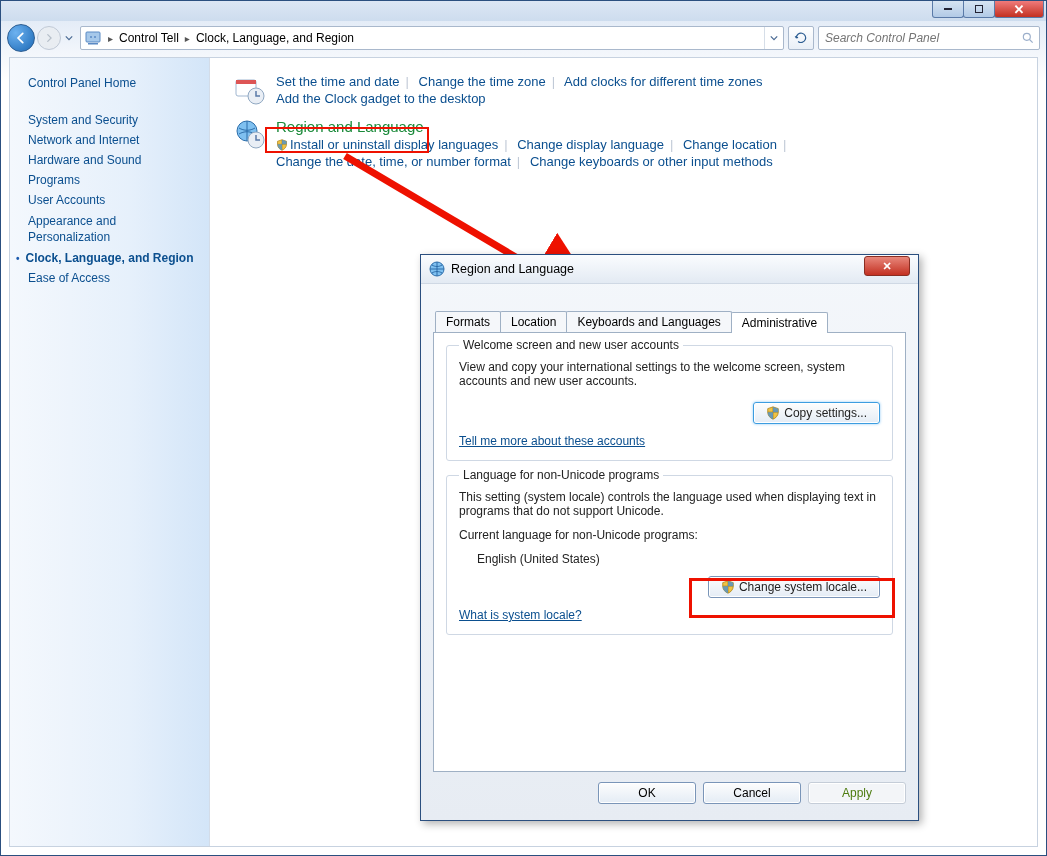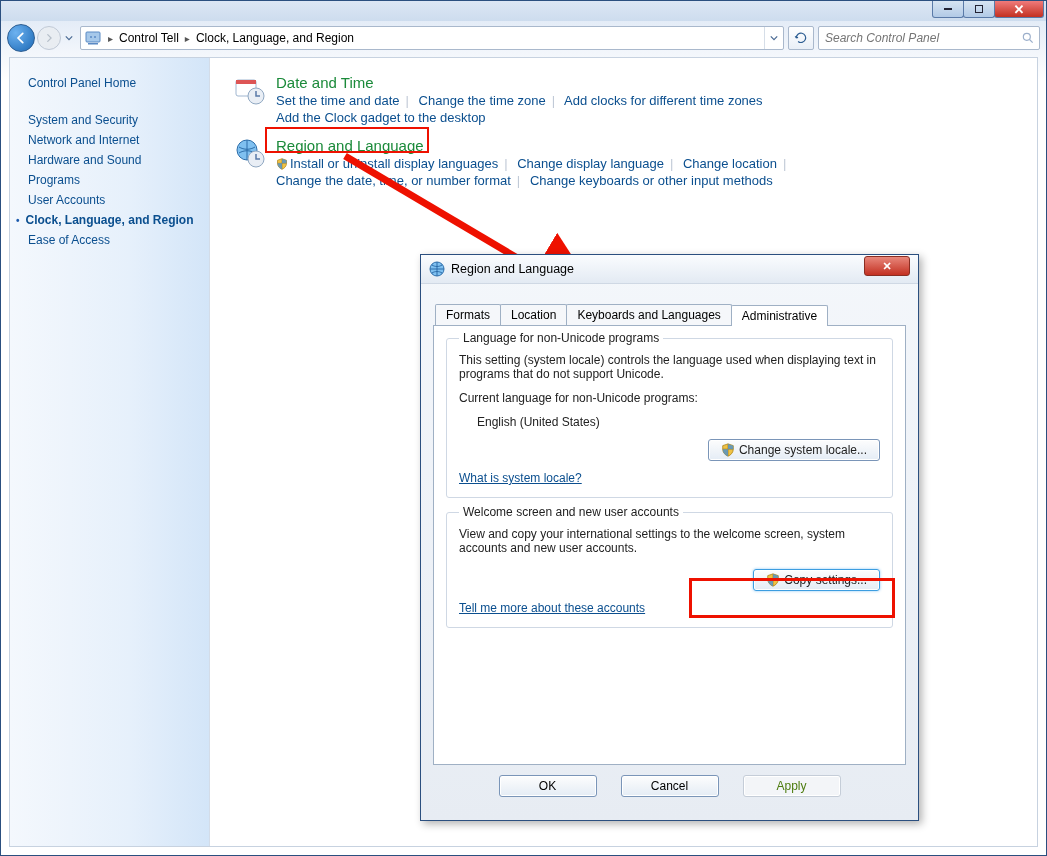--- a/index.html
+++ b/index.html
@@ -157,21 +157,21 @@
 .dlg-title .ttl{ flex:1;}
 .dlg-title .dlg-close{
   width:44px; height:18px;
   background: linear-gradient(#e8877b,#c33021);
   border:1px solid #8a2d22; border-radius:3px;
   color:#fff; display:flex;align-items:center;justify-content:center;
   font-weight:bold; font-size:11px;
   margin-top:-6px;
 }
 .dialog .tab-row{
-  display:flex; padding:20px 12px 0 14px; font-size:12px;
+  display:flex; padding:27px 12px 0 14px; font-size:12px;
   gap:0;
 }
 .tab-row .tab{
   border:1px solid #9fb0c4; border-bottom:none;
   padding:3px 10px; background:#f5f7fa;
   border-radius:2px 2px 0 0; margin-right:-1px;
   cursor:pointer;
 }
 .tab-row .tab.active{
   background:#fff; position:relative; top:1px; z-index:2;
@@ -201,21 +201,21 @@
   display:inline-flex; align-items:center;
   border:1px solid #7a95b8; border-radius:3px;
   background: linear-gradient(#fdfdfd,#e4ecf5);
   padding:3px 12px; font-size:12px; cursor:pointer;
   box-shadow: 0 0 0 1px #fff inset;
 }
 .win-btn.highlight{ border-color:#3c9de0; box-shadow: 0 0 3px #8fc8f5, 0 0 0 1px #fff inset;}
 .win-btn .shield{ width:14px;height:14px; margin-right:4px;}
 .blue-link{ color:#0b4f8f; text-decoration:underline; cursor:pointer; font-size:12px;}
 .dlg-footer{
-  display:flex; justify-content:center; gap:24px;
+  display:flex; justify-content:flex-end; gap:7px;
   padding:0 12px 12px;
 }
 .dlg-footer .win-btn{ min-width:72px; justify-content:center;}
 .dlg-footer .win-btn.disabled{ color:#4d7c0f; border-color:#c5cdd8; background:#f3f5f8;}
 .red-box-2{
   position:absolute; border:3px solid #e10; pointer-events:none;
   left:688px; top:577px; width:200px; height:34px;
 }
 </style>
 </head>
@@ -289,36 +289,36 @@
   </div>
 
   <div class="body-area">
     <div class="nav-panel">
       <div class="nav-home">Control Panel Home</div>
       <div class="nav-item">System and Security</div>
       <div class="nav-item">Network and Internet</div>
       <div class="nav-item">Hardware and Sound</div>
       <div class="nav-item">Programs</div>
       <div class="nav-item">User Accounts</div>
+      <div class="nav-item nav-multi">Appearance and Personalization</div>
       <div class="nav-item bold bullet">Clock, Language, and Region</div>
       <div class="nav-item">Ease of Access</div>
     </div>
 
     <div class="content">
       <div class="sect">
         <div class="ic">
           <svg viewBox="0 0 32 32">
               <rect x="2" y="6" width="20" height="16" rx="2" fill="#fff" stroke="#a0b6d0"></rect>
               <rect x="2" y="6" width="20" height="4" fill="#d55"></rect>
               <circle cx="22" cy="22" r="8" fill="#e9eef5" stroke="#90a8c2"></circle>
               <path d="M22 17v5h4" stroke="#5a7aa8" fill="none" stroke-width="1.5"></path>
             </svg>
         </div>
         <div class="body">
-          <h2>Date and Time</h2>
           <div class="links">
             <span>Set the time and date</span><span class="bar">|</span>
             <span>Change the time zone</span><span class="bar">|</span>
             <span>Add clocks for different time zones</span>
             <span class="line2"><span>Add the Clock gadget to the desktop</span></span>
           </div>
         </div>
       </div>
 
       <div class="sect">
@@ -369,57 +369,57 @@
       <span class="ttl">Region and Language</span>
       <div class="dlg-close">✕</div>
     </div>
     <div class="tab-row">
       <div class="tab">Formats</div>
       <div class="tab">Location</div>
       <div class="tab">Keyboards and Languages</div>
       <div class="tab active">Administrative</div>
     </div>
     <div class="tab-body">
+      <div class="fieldset">
+        <span class="legend">Welcome screen and new user accounts</span>
+        <div class="inner">
+          <p>View and copy your international settings to the welcome screen, system accounts and new user accounts.</p>
+          <div style="text-align:right; margin:14px 0 10px;">
+            <span class="win-btn highlight">
+              <svg class="shield" viewBox="0 0 16 16">
+                  <path d="M8 1l6 2v4c0 4-3 7-6 8-3-1-6-4-6-8V3z" fill="#f0c244" stroke="#b08a20"></path>
+                  <path d="M8 1v14M2 7h12" stroke="#b08a20"></path>
+                  <path d="M8 1l6 2v4h-6zM2 7h6v8c-3-1-6-4-6-8z" fill="#4a90d0" opacity=".8"></path>
+                </svg>
+              <span>Copy settings...</span>
+            </span>
+          </div>
+          <span class="blue-link">Tell me more about these accounts</span>
+        </div>
+      </div>
+
       <div class="fieldset">
         <span class="legend">Language for non-Unicode programs</span>
         <div class="inner">
           <p>This setting (system locale) controls the language used when displaying text in programs that do not support Unicode.</p>
           <p>Current language for non-Unicode programs:</p>
           <p style="margin-left:18px;">English (United States)</p>
           <div style="text-align:right; margin:6px 0 10px;">
             <span class="win-btn">
               <svg class="shield" viewBox="0 0 16 16">
                   <path d="M8 1l6 2v4c0 4-3 7-6 8-3-1-6-4-6-8V3z" fill="#f0c244" stroke="#b08a20"></path>
                   <path d="M8 1v14M2 7h12" stroke="#b08a20"></path>
                   <path d="M8 1l6 2v4h-6zM2 7h6v8c-3-1-6-4-6-8z" fill="#4a90d0" opacity=".8"></path>
                 </svg>
               <span>Change system locale...</span>
             </span>
           </div>
           <span class="blue-link">What is system locale?</span>
         </div>
       </div>
-
-      <div class="fieldset">
-        <span class="legend">Welcome screen and new user accounts</span>
-        <div class="inner">
-          <p>View and copy your international settings to the welcome screen, system accounts and new user accounts.</p>
-          <div style="text-align:right; margin:14px 0 10px;">
-            <span class="win-btn highlight">
-              <svg class="shield" viewBox="0 0 16 16">
-                  <path d="M8 1l6 2v4c0 4-3 7-6 8-3-1-6-4-6-8V3z" fill="#f0c244" stroke="#b08a20"></path>
-                  <path d="M8 1v14M2 7h12" stroke="#b08a20"></path>
-                  <path d="M8 1l6 2v4h-6zM2 7h6v8c-3-1-6-4-6-8z" fill="#4a90d0" opacity=".8"></path>
-                </svg>
-              <span>Copy settings...</span>
-            </span>
-          </div>
-          <span class="blue-link">Tell me more about these accounts</span>
-        </div>
-      </div>
     </div>
     <div class="dlg-footer">
       <span class="win-btn">OK</span>
       <span class="win-btn">Cancel</span>
       <span class="win-btn disabled">Apply</span>
     </div>
   </div>
 
   <div class="red-box-2"></div>
 </div>

